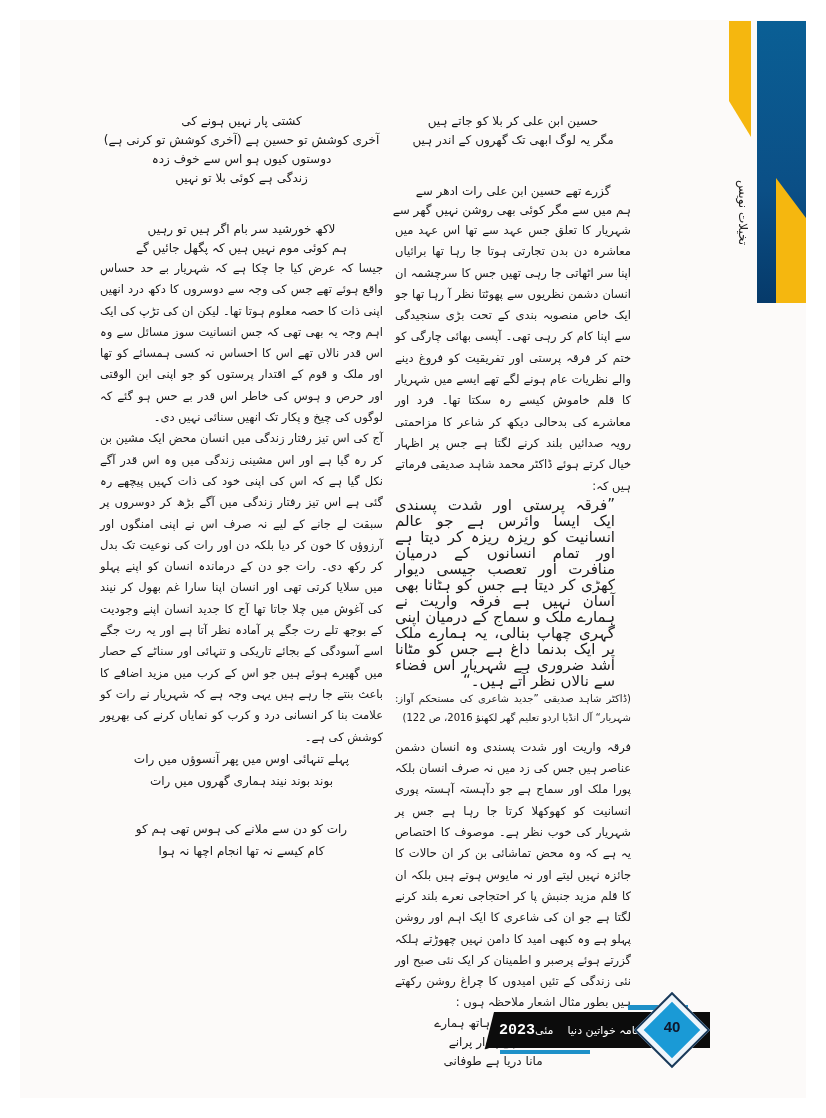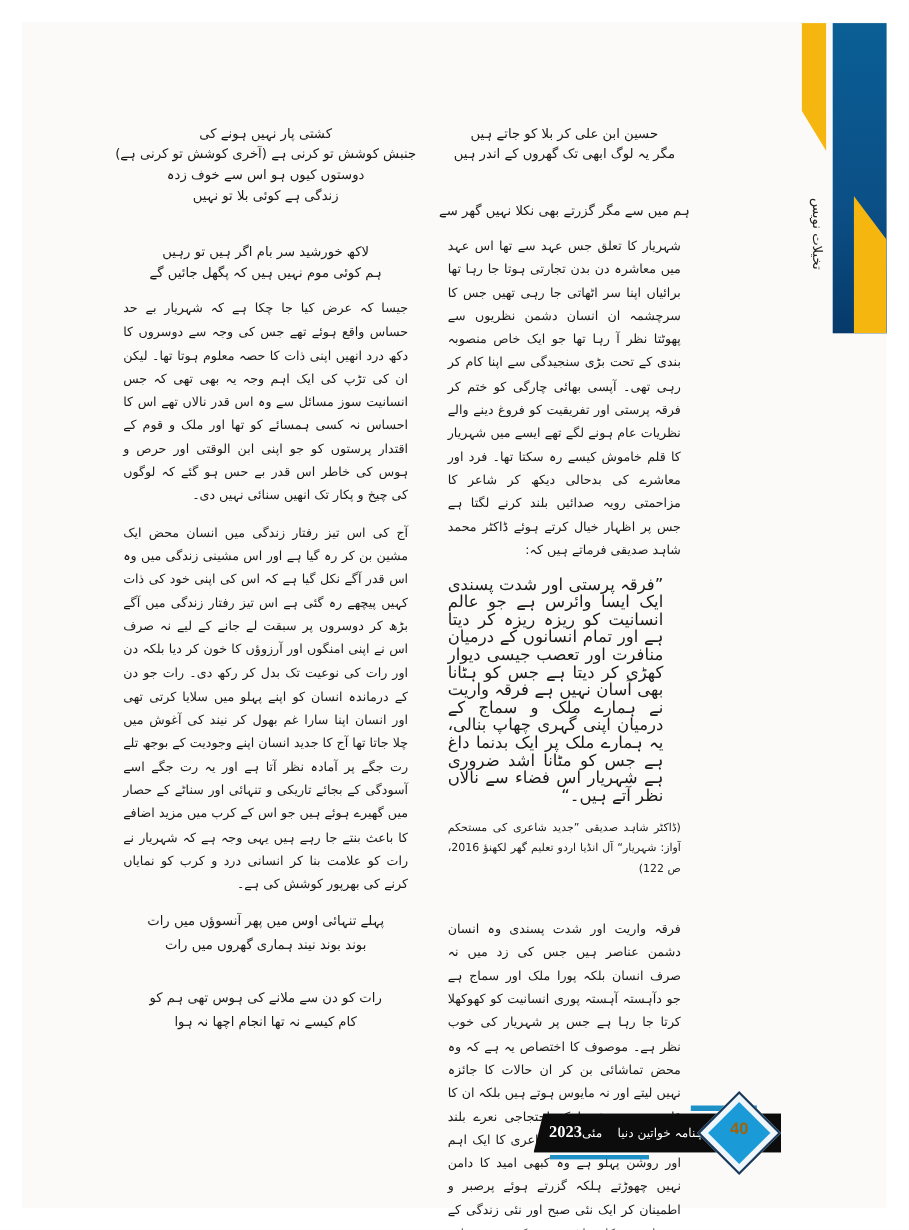--- a/index.html
+++ b/index.html
@@ -8,74 +8,75 @@
   .col{position:absolute;direction:rtl;text-align:justify;}
   .col-right{left:395px;width:236px;top:112px;}
   .col-left{left:100px;width:283px;top:112px;}
   .verse{text-align:center;font-size:12px;line-height:19px;white-space:nowrap;}
   .prose{font-size:11.5px;line-height:21.3px;text-align:justify;text-align-last:right;}
   .quote{font-size:15px;line-height:16px;padding-right:16px;}
   .cite{font-size:10px;line-height:19px;}
   .gap-s{height:10px;}
   .gap-m{height:26px;}
   .gap-l{height:32px;}
-  .p{margin:12px;}
+  .p{margin:0;}
   
   .rib-blue{position:absolute;left:757px;top:21px;width:49px;height:282px;background:linear-gradient(180deg,#0a5f95 0%,#0b4f86 60%,#063a6a 100%);}
   .rib-yellow1{position:absolute;left:729px;top:21px;width:22px;height:80px;background:#f5b70f;}
   .rib-yellow1b{position:absolute;left:729px;top:101px;width:0;height:0;border-right:22px solid #f5b70f;border-bottom:36px solid transparent;}
   .rib-yellow2{position:absolute;left:776px;top:178px;width:30px;height:125px;background:#f5b70f;clip-path:polygon(0 0,100% 32%,100% 100%,0 100%);}
   .section-tag{position:absolute;left:736px;top:180px;writing-mode:vertical-rl;font-size:12px;color:#222;direction:rtl;}
   
   .footer{position:absolute;left:485px;top:1012px;width:225px;height:36px;background:#0c0c0c;clip-path:polygon(4% 0,100% 0,100% 100%,0 100%);display:flex;align-items:center;direction:ltr;}
-  .footer-year{color:#fff;font-family:Liberation Serif, serif;font-weight:bold;font-size:15px;margin-left:14px;}
+  .footer-year{color:#fff;font-family:Liberation Mono, monospace;font-weight:bold;font-size:15px;margin-left:14px;}
   .footer-month{color:#fff;font-size:11px;}
   .footer-mag{color:#fff;font-size:11px;margin-left:14px;}
   .footer-bar-top{position:absolute;left:628px;top:1005px;width:60px;height:5px;background:#1e90c8;}
   .footer-bar-bot{position:absolute;left:500px;top:1050px;width:90px;height:4px;background:#1e90c8;}
   .pgnum-wrap{position:absolute;left:645px;top:1003px;width:50px;height:50px;transform:rotate(45deg);background:#eef5fb;border:2px solid #1a3a5a;}
   .pgnum-inner{position:absolute;left:652px;top:1010px;width:40px;height:40px;transform:rotate(45deg);background:#1a9ad6;}
-  .pgnum{position:absolute;left:652px;top:1018px;width:40px;text-align:center;color:#a16207;font-family:"Liberation Sans",sans-serif;font-weight:bold;font-size:15px;}
+  .pgnum{position:absolute;left:652px;top:1018px;width:40px;text-align:center;color:#0f172a;font-family:"Liberation Sans",sans-serif;font-weight:bold;font-size:15px;}
 </style>
 </head>
 <body>
 
 <div class="page"></div>
 
 <div class="rib-yellow1"></div>
 <div class="rib-yellow1b"></div>
 <div class="rib-blue"></div>
 <div class="rib-yellow2"></div>
 <div class="section-tag">تخیلات نویس</div>
 
 <div class="col col-right">
   <div class="verse">
     <div>حسین ابن علی کر بلا کو جاتے ہیں</div>
     <div>مگر یہ لوگ ابھی تک گھروں کے اندر ہیں</div>
   </div>
   <div class="gap-l"></div>
   <div class="verse">
-    <div>ہم میں سے مگر گزرتے بھی نکلا نہیں گھر سے</div>
+    <div>گزرے تھے حسین ابن علی رات ادھر سے</div>
+    <div>ہم میں سے مگر کوئی بھی روشن نہیں گھر سے</div>
   </div>
   <p class="p prose">شہریار کا تعلق جس عہد سے تھا اس عہد میں معاشرہ دن بدن تجارتی ہوتا جا رہا تھا برائیاں اپنا سر اٹھاتی جا رہی تھیں جس کا سرچشمہ ان انسان دشمن نظریوں سے پھوٹتا نظر آ رہا تھا جو ایک خاص منصوبہ بندی کے تحت بڑی سنجیدگی سے اپنا کام کر رہی تھی۔ آپسی بھائی چارگی کو ختم کر فرقہ پرستی اور تفریقیت کو فروغ دینے والے نظریات عام ہونے لگے تھے ایسے میں شہریار کا قلم خاموش کیسے رہ سکتا تھا۔ فرد اور معاشرے کی بدحالی دیکھ کر شاعر کا مزاحمتی رویہ صدائیں بلند کرنے لگتا ہے جس پر اظہار خیال کرتے ہوئے ڈاکٹر محمد شاہد صدیقی فرماتے ہیں کہ:</p>
   <p class="p quote">”فرقہ پرستی اور شدت پسندی ایک ایسا وائرس ہے جو عالم انسانیت کو ریزہ ریزہ کر دیتا ہے اور تمام انسانوں کے درمیان منافرت اور تعصب جیسی دیوار کھڑی کر دیتا ہے جس کو ہٹانا بھی آسان نہیں ہے فرقہ واریت نے ہمارے ملک و سماج کے درمیان اپنی گہری چھاپ بنالی، یہ ہمارے ملک پر ایک بدنما داغ ہے جس کو مٹانا اشد ضروری ہے شہریار اس فضاء سے نالاں نظر آتے ہیں۔“</p>
   <p class="p cite">(ڈاکٹر شاہد صدیقی ”جدید شاعری کی مستحکم آواز: شہریار“ آل انڈیا اردو تعلیم گھر لکھنؤ 2016، ص 122)</p>
   <div class="gap-s"></div>
   <p class="p prose">فرقہ واریت اور شدت پسندی وہ انسان دشمن عناصر ہیں جس کی زد میں نہ صرف انسان بلکہ پورا ملک اور سماج ہے جو دآہستہ آہستہ پوری انسانیت کو کھوکھلا کرتا جا رہا ہے جس پر شہریار کی خوب نظر ہے۔ موصوف کا اختصاص یہ ہے کہ وہ محض تماشائی بن کر ان حالات کا جائزہ نہیں لیتے اور نہ مایوس ہوتے ہیں بلکہ ان کا قلم مزید جنبش پا کر احتجاجی نعرے بلند کرنے لگتا ہے جو ان کی شاعری کا ایک اہم اور روشن پہلو ہے وہ کبھی امید کا دامن نہیں چھوڑتے ہلکہ گزرتے ہوئے پرصبر و اطمینان کر ایک نئی صبح اور نئی زندگی کے تئیں امیدوں کا چراغ روشن رکھتے ہیں بطور مثال اشعار ملاحظہ ہوں :</p>
   <div class="verse" style="text-align:center;padding-right:40px;">
     <div>مانا ہے شل ہاتھ ہمارے</div>
     <div>مانا ہے پتوار پرانے</div>
     <div>مانا دریا ہے طوفانی</div>
   </div>
 </div>
 
 <div class="col col-left">
   <div class="verse">
     <div>کشتی پار نہیں ہونے کی</div>
-    <div>جنبش کوشش تو کرنی ہے (آخری کوشش تو کرنی ہے)</div>
+    <div>آخری کوشش تو حسین ہے (آخری کوشش تو کرنی ہے)</div>
     <div>دوستوں کیوں ہو اس سے خوف زدہ</div>
     <div>زندگی ہے کوئی بلا تو نہیں</div>
   </div>
   <div class="gap-l"></div>
   <div class="verse">
     <div>لاکھ خورشید سر بام اگر ہیں تو رہیں</div>
     <div>ہم کوئی موم نہیں ہیں کہ پگھل جائیں گے</div>
   </div>
   <p class="p prose">جیسا کہ عرض کیا جا چکا ہے کہ شہریار بے حد حساس واقع ہوئے تھے جس کی وجہ سے دوسروں کا دکھ درد انھیں اپنی ذات کا حصہ معلوم ہوتا تھا۔ لیکن ان کی تڑپ کی ایک اہم وجہ یہ بھی تھی کہ جس انسانیت سوز مسائل سے وہ اس قدر نالاں تھے اس کا احساس نہ کسی ہمسائے کو تھا اور ملک و قوم کے اقتدار پرستوں کو جو اپنی ابن الوقتی اور حرص و ہوس کی خاطر اس قدر بے حس ہو گئے کہ لوگوں کی چیخ و پکار تک انھیں سنائی نہیں دی۔</p>
   <p class="p prose">آج کی اس تیز رفتار زندگی میں انسان محض ایک مشین بن کر رہ گیا ہے اور اس مشینی زندگی میں وہ اس قدر آگے نکل گیا ہے کہ اس کی اپنی خود کی ذات کہیں پیچھے رہ گئی ہے اس تیز رفتار زندگی میں آگے بڑھ کر دوسروں پر سبقت لے جانے کے لیے نہ صرف اس نے اپنی امنگوں اور آرزوؤں کا خون کر دیا بلکہ دن اور رات کی نوعیت تک بدل کر رکھ دی۔ رات جو دن کے درماندہ انسان کو اپنے پہلو میں سلایا کرتی تھی اور انسان اپنا سارا غم بھول کر نیند کی آغوش میں چلا جاتا تھا آج کا جدید انسان اپنے وجودیت کے بوجھ تلے رت جگے پر آمادہ نظر آتا ہے اور یہ رت جگے اسے آسودگی کے بجائے تاریکی و تنہائی اور سناٹے کے حصار میں گھیرے ہوئے ہیں جو اس کے کرب میں مزید اضافے کا باعث بنتے جا رہے ہیں یہی وجہ ہے کہ شہریار نے رات کو علامت بنا کر انسانی درد و کرب کو نمایاں کرنے کی بھرپور کوشش کی ہے۔</p>

